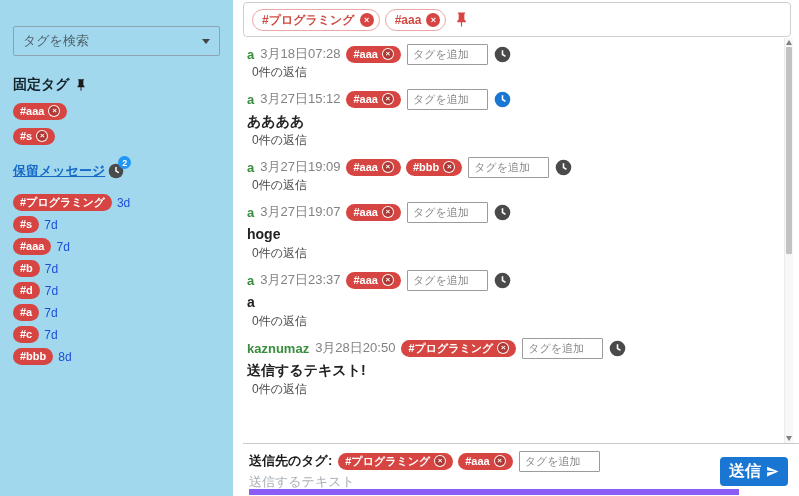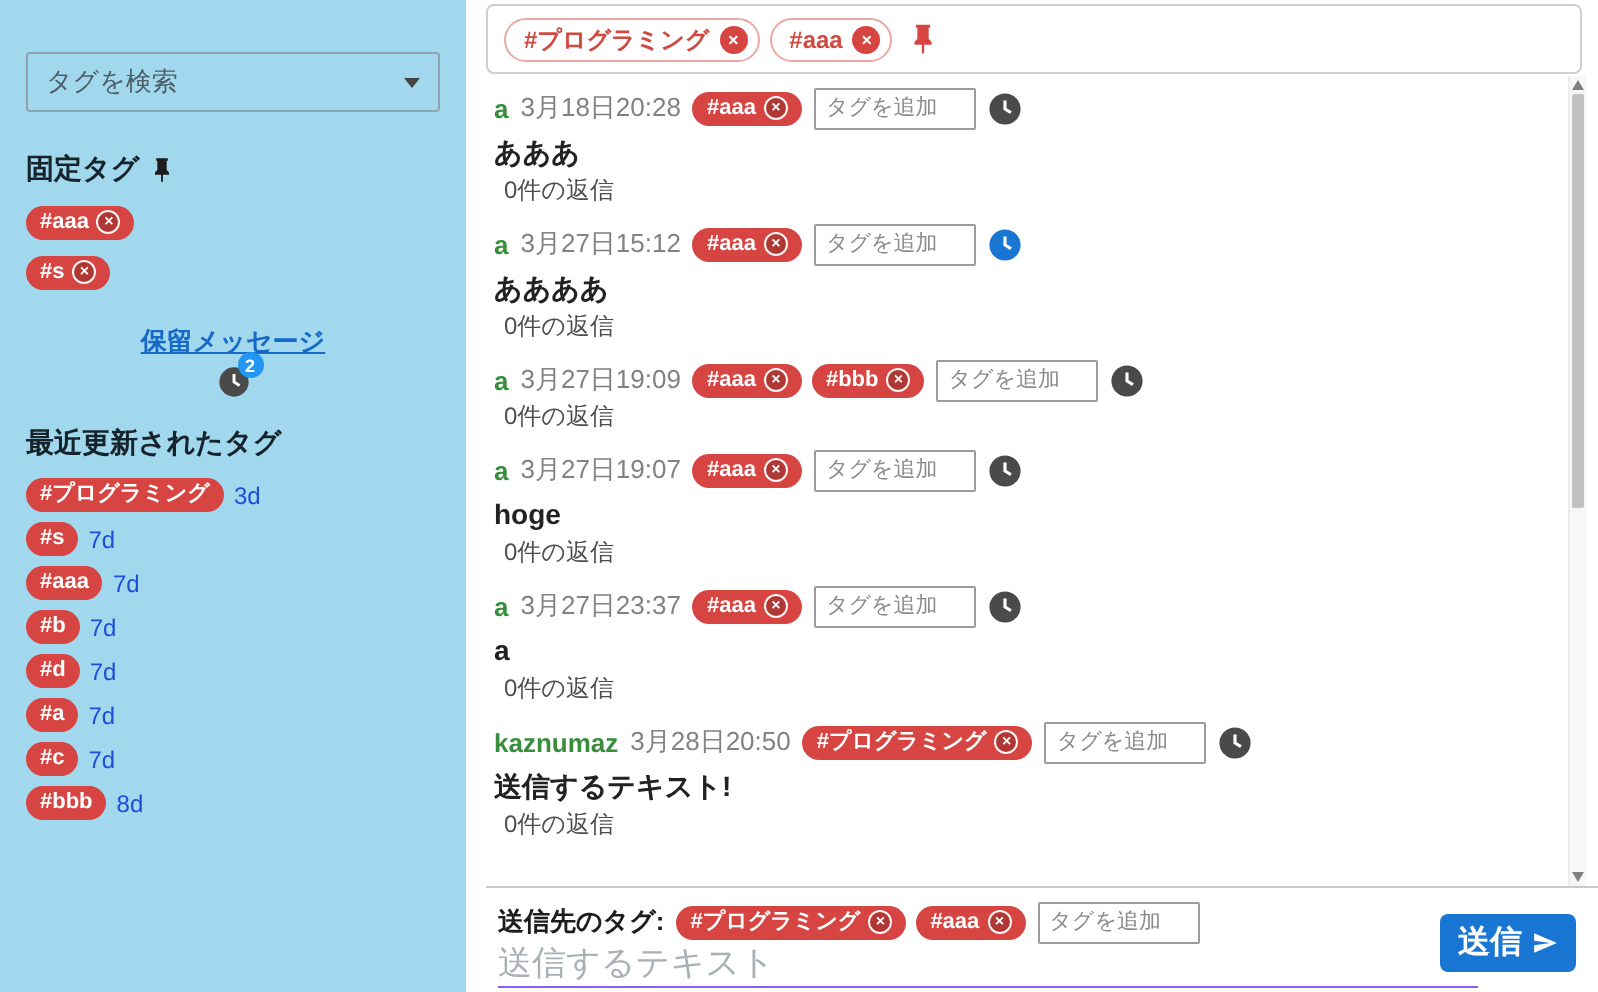--- a/index.html
+++ b/index.html
@@ -17,21 +17,21 @@
   .side-heading { font-size:14px; font-weight:bold; color:#15232b; margin:6px 0 8px;
                   display:flex; align-items:center; gap:4px; }
   .pill { display:inline-flex; align-items:center; gap:4px;
           background:var(--accent-red,#d64541); color:#fff; font-size:11px; font-weight:bold;
           padding:2px 7px 3px; border-radius:10px; line-height:12px; white-space:nowrap; }
   .close-dot { width:12px; height:12px; border-radius:50%; background:rgba(0,0,0,.18);
                border:1px solid rgba(255,255,255,.95); color:#fff; font-size:8px; line-height:10px;
                display:flex; align-items:center; justify-content:center; cursor:pointer; }
   .fixed-tags .pill { margin:0 0 7px; }
   .fixed-tags > div { line-height:1; }
-  .pending-row { display:flex; align-items:center; gap:3px; margin:10px 0 14px;flex-direction:column; }
+  .pending-row { display:flex; align-items:center; gap:3px; margin:10px 0 14px; }
   .pending-row a { color:#1569c7; font-size:13px; font-weight:bold; }
   .clock-wrap { position:relative; display:inline-flex; }
   .badge { position:absolute; top:-7px; right:-7px; min-width:13px; height:13px; border-radius:7px;
            background:var(--accent-blue,#2196f3); color:#fff; font-size:9px; font-weight:bold;
            display:flex; align-items:center; justify-content:center; padding:0 2px; }
   .recent-row { display:flex; align-items:center; gap:5px; margin-bottom:5px; line-height:1; }
   .age { font-size:12px; color:#1d4ed8; }
 
   
   .filterbar { position:absolute; left:243px; top:2px; width:548px; height:35px;
@@ -63,22 +63,22 @@
   .sb-up, .sb-down { position:absolute; left:1px; width:0; height:0;
                      border-left:3.5px solid transparent; border-right:3.5px solid transparent; }
   .sb-up { top:2px; border-bottom:5px solid #808080; }
   .sb-down { bottom:2px; border-top:5px solid #808080; }
 
   
   .composer { position:absolute; left:243px; top:443px; width:556px; height:53px;
               border-top:1px solid #c9c9c9; background:#fff; padding:6px 8px 0 6px; }
   .composer-row1 { display:flex; align-items:center; gap:6px; height:22px; }
   .composer-label { font-size:13px; font-weight:bold; color:#1d1d1d; }
-  .send-text { border:none; border-bottom:1px solid #8b5cf6; width:490px; height:21px;
-               font-size:17px; font-family:Liberation Mono, monospace; margin-top:1px; outline:none; color:#333; }
+  .send-text { border:none; border-bottom:6px solid #8b5cf6; width:490px; height:21px;
+               font-size:13px; font-family:Liberation Sans, sans-serif; margin-top:1px; outline:none; color:#333; }
   .send-text::placeholder { color:#a9b0b6; }
   .send-btn { position:absolute; right:11px; bottom:10px; background:var(--accent-blue-dark,#1976d2);
               color:#fff; border:none; border-radius:4px; font-size:16px; font-weight:bold;
               display:flex; align-items:center; gap:5px; padding:4px 9px; cursor:pointer; font-family:inherit;justify-content:center; }
   svg { display:block; }
 </style>
 </head>
 <body>
 
 <aside class="sidebar">
@@ -108,23 +108,20 @@
     <a href="#" style="text-decoration:underline">保留メッセージ</a>
     <span class="clock-wrap">
       <svg width="16" height="16" viewBox="0 0 24 24">
         <circle cx="12" cy="12" r="11" fill="#4a4a4a"></circle>
         <path d="M12 6v6l4.2 2.6" stroke="#fff" stroke-width="2.2" fill="none"></path>
       </svg>
       <span class="badge">2</span>
     </span>
   </div>
 
-  <div class="side-heading">
-    <span>最近更新されたタグ</span>
-  </div>
   <div id="recent-list">
       <div class="recent-row">
         <span class="pill">
           <span>#プログラミング</span>
         </span>
         <span class="age">3d</span>
       </div>
       <div class="recent-row">
         <span class="pill">
           <span>#s</span>
@@ -183,36 +180,35 @@
     </span>
   <svg width="17" height="17" viewBox="0 0 24 24" style="cursor:pointer">
     <path d="M16 12V4h1V2H7v2h1v8l-2 2v2h5.2v6h1.6v-6H18v-2l-2-2z" fill="#d64541"></path>
   </svg>
 </div>
 
 <div class="messages" id="messages">
   <article class="message">
     <div class="msg-header">
       <span class="user">a</span>
-      <span class="date">3月18日20:28</span>
-      <span class="msg-tags">
-          <span class="pill">
-            <span>#aaa</span>
-            <span class="close-dot">×</span>
-          </span>
-        </span>
-      <input class="tag-input" placeholder="タグを追加" style="">
-      <span class="clock">
-        <svg width="17" height="17" viewBox="0 0 24 24">
-          <circle cx="12" cy="12" r="11" fill="#4a4a4a"></circle>
-          <path d="M12 6v6l4.2 2.6" stroke="#fff" stroke-width="2.2" fill="none"></path>
-        </svg>
-      </span>
-    </div>
-    <div class="msg-text">あああ</div>
+      <span class="date">3月18日07:28</span>
+      <span class="msg-tags">
+          <span class="pill">
+            <span>#aaa</span>
+            <span class="close-dot">×</span>
+          </span>
+        </span>
+      <input class="tag-input" placeholder="タグを追加" style="">
+      <span class="clock">
+        <svg width="17" height="17" viewBox="0 0 24 24">
+          <circle cx="12" cy="12" r="11" fill="#4a4a4a"></circle>
+          <path d="M12 6v6l4.2 2.6" stroke="#fff" stroke-width="2.2" fill="none"></path>
+        </svg>
+      </span>
+    </div>
     <div class="msg-replies">0件の返信</div>
   </article>
 
   <article class="message">
     <div class="msg-header">
       <span class="user">a</span>
       <span class="date">3月27日15:12</span>
       <span class="msg-tags">
           <span class="pill">
             <span>#aaa</span>

